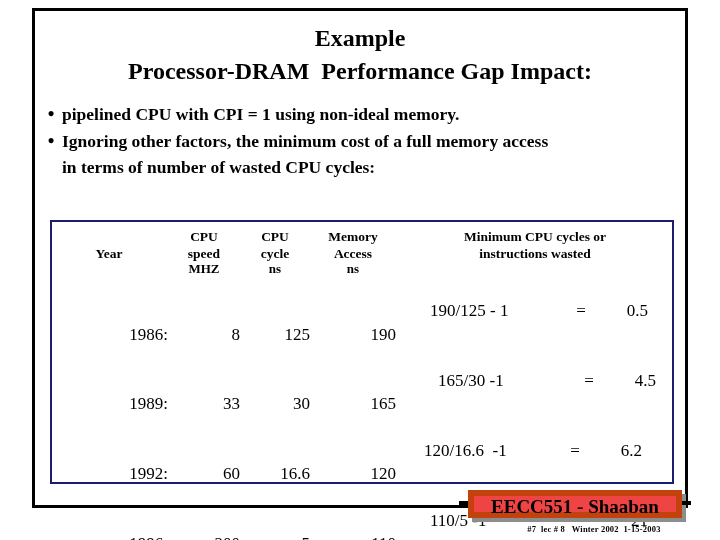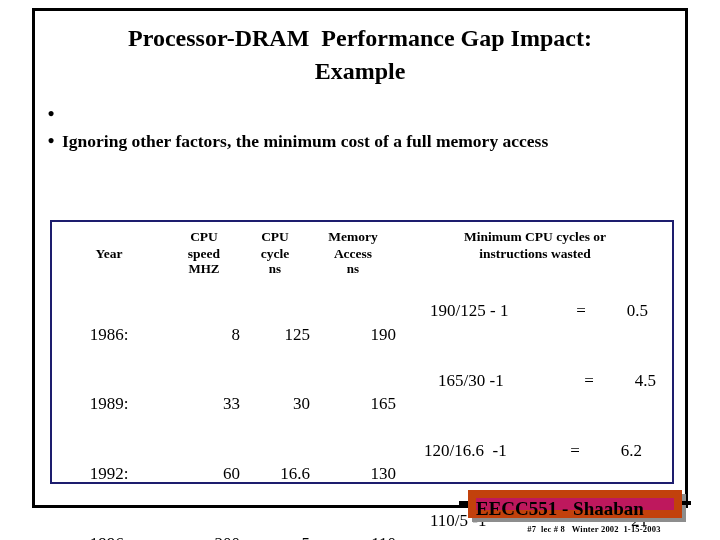--- a/index.html
+++ b/index.html
@@ -115,21 +115,21 @@
   .hdr .blank { display: block; line-height: 17px; }
 
   
   .cell {
     font-size: 17px;
     font-weight: normal;
     line-height: 23.3px;
     height: 23.3px;
     white-space: pre;
   }
-  .c-year   { text-align: center;  width: 118px; padding-right: 6px; }
+  .c-year   { text-align: right;  width: 118px; padding-right: 6px; }
   .c-speed  { text-align: right;  width: 72px;  padding-right: 14px; }
   .c-cycle  { text-align: right;  width: 70px;  padding-right: 14px; }
   .c-mem    { text-align: right;  width: 86px;  padding-right: 18px; }
   .c-calc   { text-align: left;   padding-left: 24px; }
 
   .c-calc .expr { display: inline-block; }
   .c-calc .eq   { display: inline-block; }
   .c-calc .res  { display: inline-block; }
 
   
@@ -153,23 +153,24 @@
     width: 214px;
     height: 28px;
     background: #8d8d8d;
   }
   .banner {
     position: absolute;
     left: 0px;
     top: 0px;
     width: 214px;
     height: 28px;
-    border: 8px solid #c2410c;
-    background: #be185d;
+    border: 6px solid #c2410c;
+    background: #ef4444;
     box-sizing: border-box;
+    text-align: center;
     font-size: 19px;
     font-weight: bold;
     line-height: 22px;
     white-space: pre;
   }
   
   .nub {
     position: absolute;
     top: 11px;
     width: 9px;
@@ -191,34 +192,36 @@
     white-space: pre;
     letter-spacing: 0.2px;
   }
 </style>
 </head>
 <body>
 
 <div class="slide-frame"></div>
 
 <div class="title-block">
+  <div class="title-line">Example</div>
   <div class="title-line">Processor-DRAM  Performance Gap Impact:</div>
-  <div class="title-line">Example</div>
 </div>
 
 <div class="bullets">
   <div class="bullet-row">
     <span class="bullet-dot">•</span>
     <span class="bullet-text">
+      <span class="l2">pipelined  CPU with CPI = 1  using non-ideal memory.</span>
     </span>
   </div>
   <div class="bullet-row">
     <span class="bullet-dot">•</span>
     <span class="bullet-text">
       <span>Ignoring other factors, the minimum cost of a full memory access</span>
+      <span class="l2">in terms of number of wasted CPU cycles:</span>
     </span>
   </div>
 </div>
 
 <div class="table-box"></div>
 
 <table class="data">
   <thead>
     <tr>
       <th class="hdr h-year">
@@ -264,21 +267,21 @@
       <td class="cell c-cycle">30</td>
       <td class="cell c-mem">165</td>
       <td class="cell c-calc">
         <span class="expr" style="width:130px;padding-left:8px">165/30 -1</span><span class="eq" style="width:42px;text-align:center">=</span><span class="res" style="width:46px;text-align:right">4.5</span>
       </td>
     </tr>
     <tr>
       <td class="cell c-year">1992:</td>
       <td class="cell c-speed">60</td>
       <td class="cell c-cycle">16.6</td>
-      <td class="cell c-mem">130</td>
+      <td class="cell c-mem">120</td>
       <td class="cell c-calc">
         <span class="expr" style="width:136px;margin-left:-6px">120/16.6  -1</span><span class="eq" style="width:30px;text-align:center">=</span><span class="res" style="width:52px;text-align:right">6.2</span>
       </td>
     </tr>
     <tr>
       <td class="cell c-year">1996:</td>
       <td class="cell c-speed">200</td>
       <td class="cell c-cycle">5</td>
       <td class="cell c-mem">110</td>
       <td class="cell c-calc">

